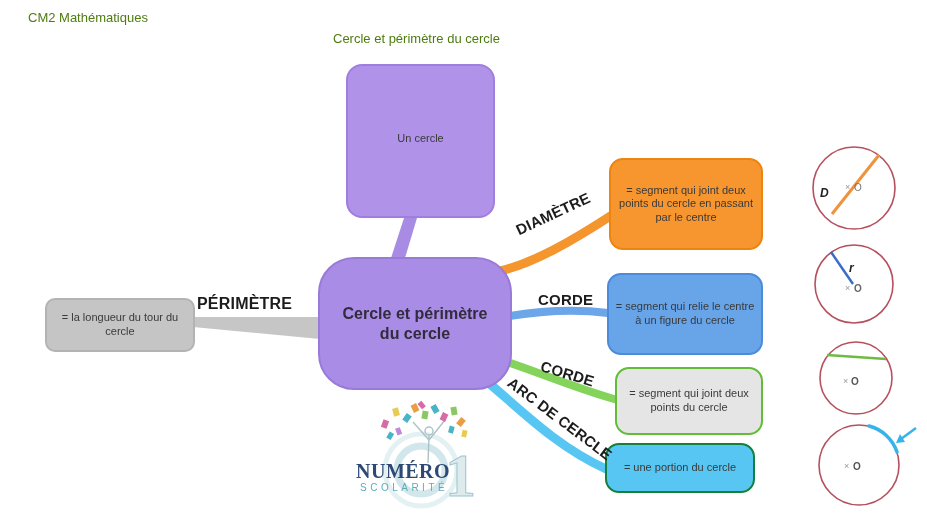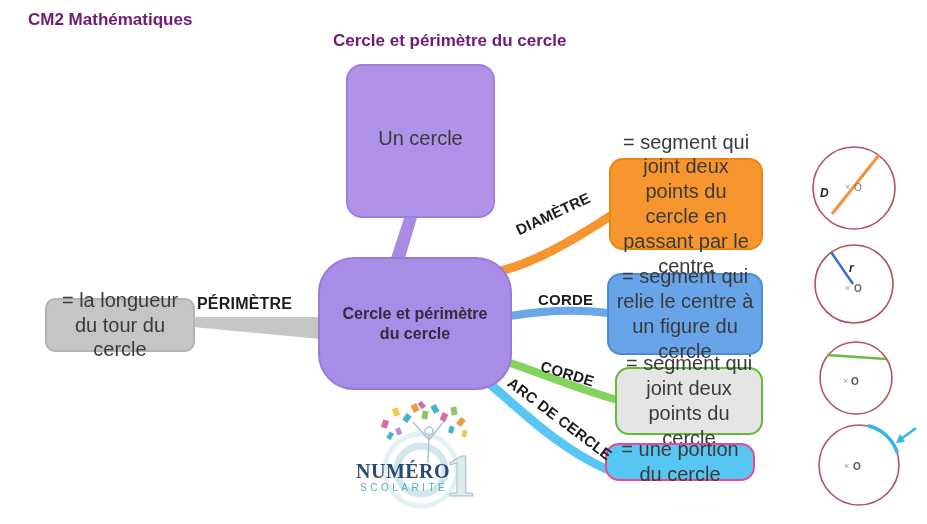--- a/index.html
+++ b/index.html
@@ -5,34 +5,34 @@
   html,body{margin:0;padding:0;background:#ffffff;}
   #canvas{
     position:relative;
     width:927px;height:524px;
     background:#ffffff;
     font-family:"Liberation Sans", sans-serif;
     overflow:hidden;
   }
   .hdr{
     position:absolute;
-    font-weight:bold;
-    color:#701a75;
-    font-size:17px;
+    font-weight:normal;
+    color:#4d7c0f;
+    font-size:13px;
     white-space:nowrap;
   }
   #svg-layer{position:absolute;left:0;top:0;z-index:1;}
   .node{
     position:absolute;
     z-index:2;
     display:flex;align-items:center;justify-content:center;
     text-align:center;
     box-sizing:border-box;
     border-radius:14px;
-    font-size:20px;
+    font-size:11px;
     line-height:1.24;
     color:#3a3a3a;
     padding:4px 6px;
   }
   .node-def{
     left:346px;top:64px;width:149px;height:154px;
     background:#b092e8;border:2px solid #a07ee0;border-radius:16px;
     flex-direction:column;
   }
   .node-def .def-title{margin-bottom:5px;}
@@ -52,22 +52,22 @@
   }
   .node-rayon{
     left:607px;top:273px;width:156px;height:82px;
     background:#68a4e8;border:2px solid #4c8ada;
   }
   .node-corde{
     left:615px;top:367px;width:148px;height:68px;
     background:#e5e5e5;border:2px solid #62bc38;
   }
   .node-arc{
-    left:605px;top:443px;width:150px;height:38px;
-    background:#58c6f2;border:2px solid #ec4899;
+    left:605px;top:443px;width:150px;height:50px;
+    background:#58c6f2;border:2px solid #15803d;
   }
   .branch-label{
     position:absolute;z-index:3;
     font-weight:bold;font-size:15px;color:#1c1c1c;
     white-space:nowrap;letter-spacing:0.2px;
     transform-origin:center center;
   }
   .lbl-perimetre{left:197px;top:295px;font-size:16px;}
   .lbl-diametre{left:513px;top:205px;transform:rotate(-25deg);}
   .lbl-rayon{left:538px;top:291px;}

